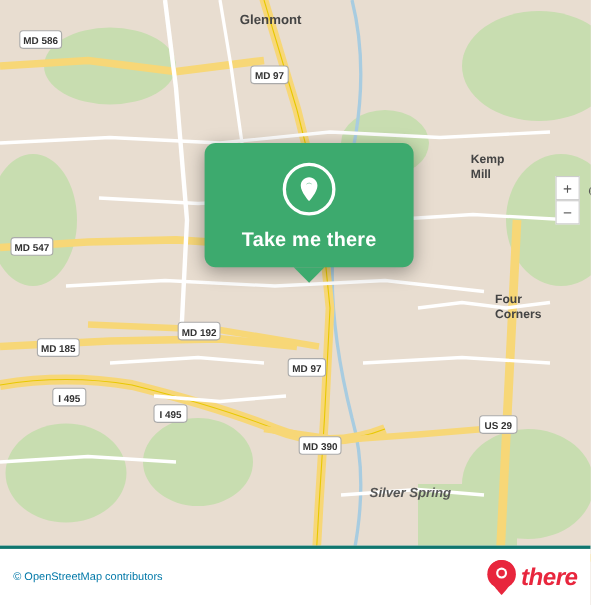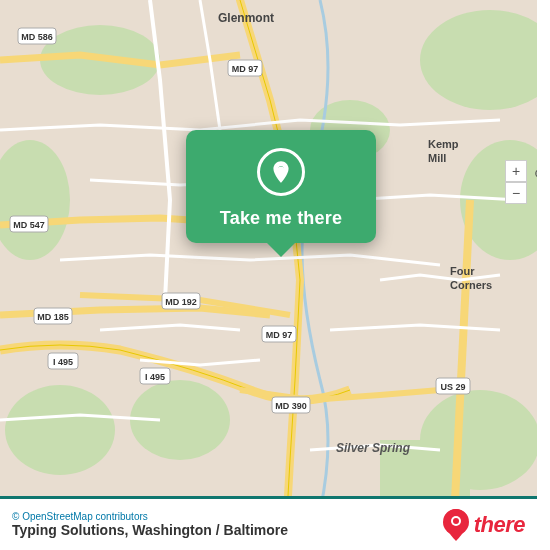--- a/index.html
+++ b/index.html
@@ -255,21 +255,20 @@
   <div class="map-controls">
     <div class="map-ctrl-btn">+</div>
     <div class="map-ctrl-btn">−</div>
   </div>
 
   <div class="bottom-bar">
     <div style="display:flex;flex-direction:column;flex:1;">
       <span class="copyright">
         <a class="osm-link" href="#">© OpenStreetMap contributors</a>
       </span>
-      <span class="app-name">Typing Solutions, Washington / Baltimore</span>
     </div>
     <div class="moovit-logo">
 
       <svg width="28" height="34" viewBox="0 0 28 34">
         <ellipse cx="14" cy="14" rx="13" ry="13" fill="#e8263d"></ellipse>
         <path d="M14 1C7.37 1 2 6.37 2 13c0 8 12 20 12 20s12-12 12-20C26 6.37 20.63 1 14 1z" fill="#e8263d"></path>
         <circle cx="14" cy="13" r="5" fill="white"></circle>
         <circle cx="14" cy="13" r="3" fill="#e8263d"></circle>
       </svg>
       <span class="moovit-text">there</span>

